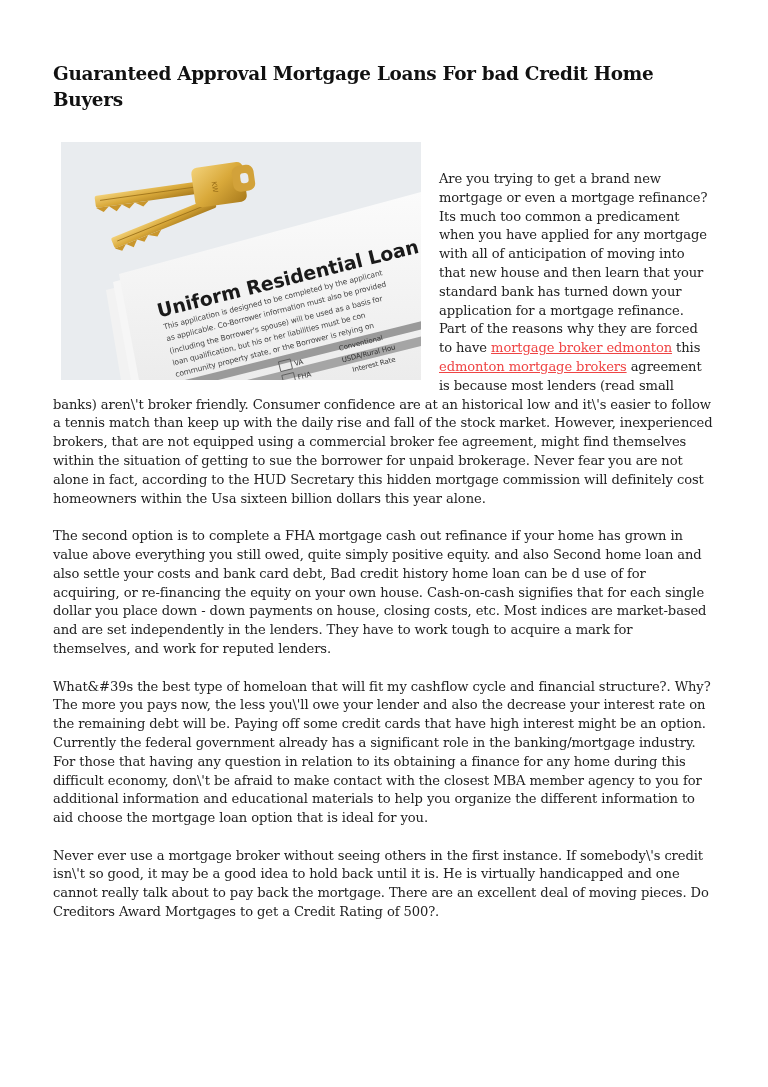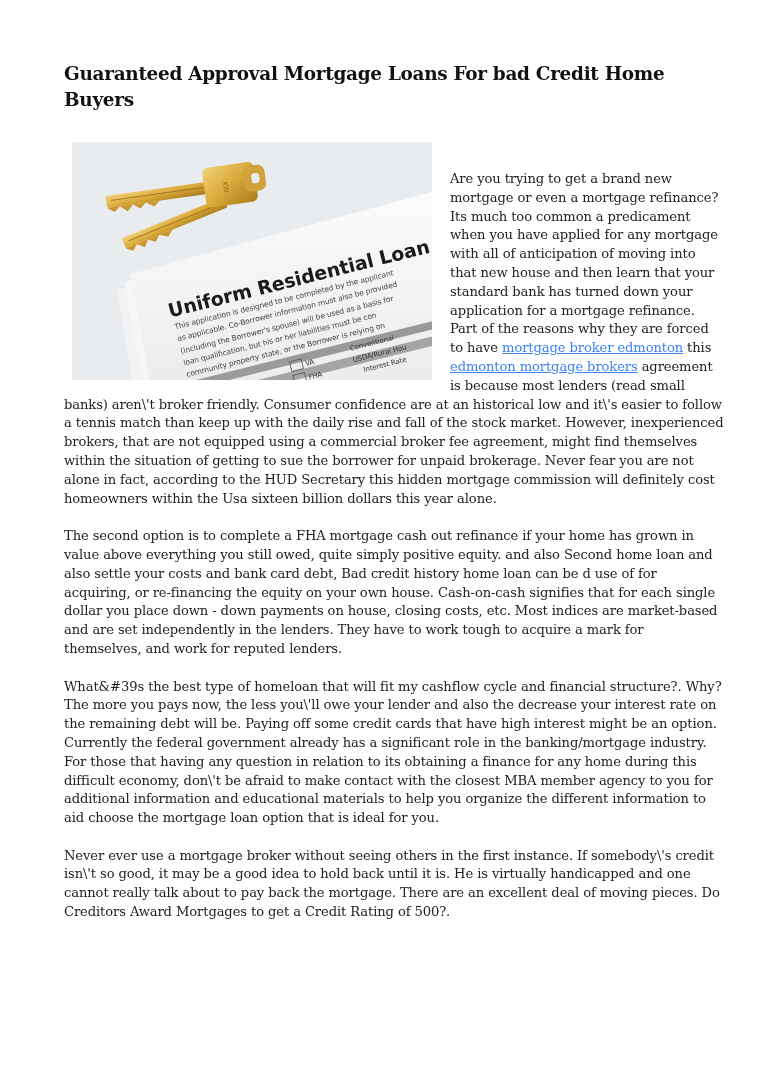--- a/index.html
+++ b/index.html
@@ -10,21 +10,21 @@
     body {
       width: 768px;
       height: 1087px;
       overflow: hidden;
       position: relative;
       font-family: "DejaVu Serif", "Liberation Serif", serif;
       color: #222222;
     }
     .page {
       position: absolute;
-      left: 64px;
+      left: 53px;
       top: 60px;
       width: 660px;
     }
     h1.title {
       font-family: "DejaVu Serif", serif;
       font-weight: bold;
       font-size: 19px;
       line-height: 26px;
       margin: 0 0 0 0;
       color: #111111;
@@ -48,21 +48,21 @@
       background: linear-gradient(160deg, #eef1f4 0%, #e4e8ec 55%, #dfe3e7 100%);
     }
     .photo svg { display: block; }
     p {
       margin: 0 0 18.8px 0;
     }
     .intro {
       text-indent: 0;
     }
     a.inline-link {
-      color: #3b82f6;
+      color: #ef4444;
       text-decoration: underline;
     }
   </style>
 </head>
 <body>
 
 <div class="page">
   <h1 class="title">Guaranteed Approval Mortgage Loans For bad Credit Home Buyers</h1>
 
   <div class="article">

